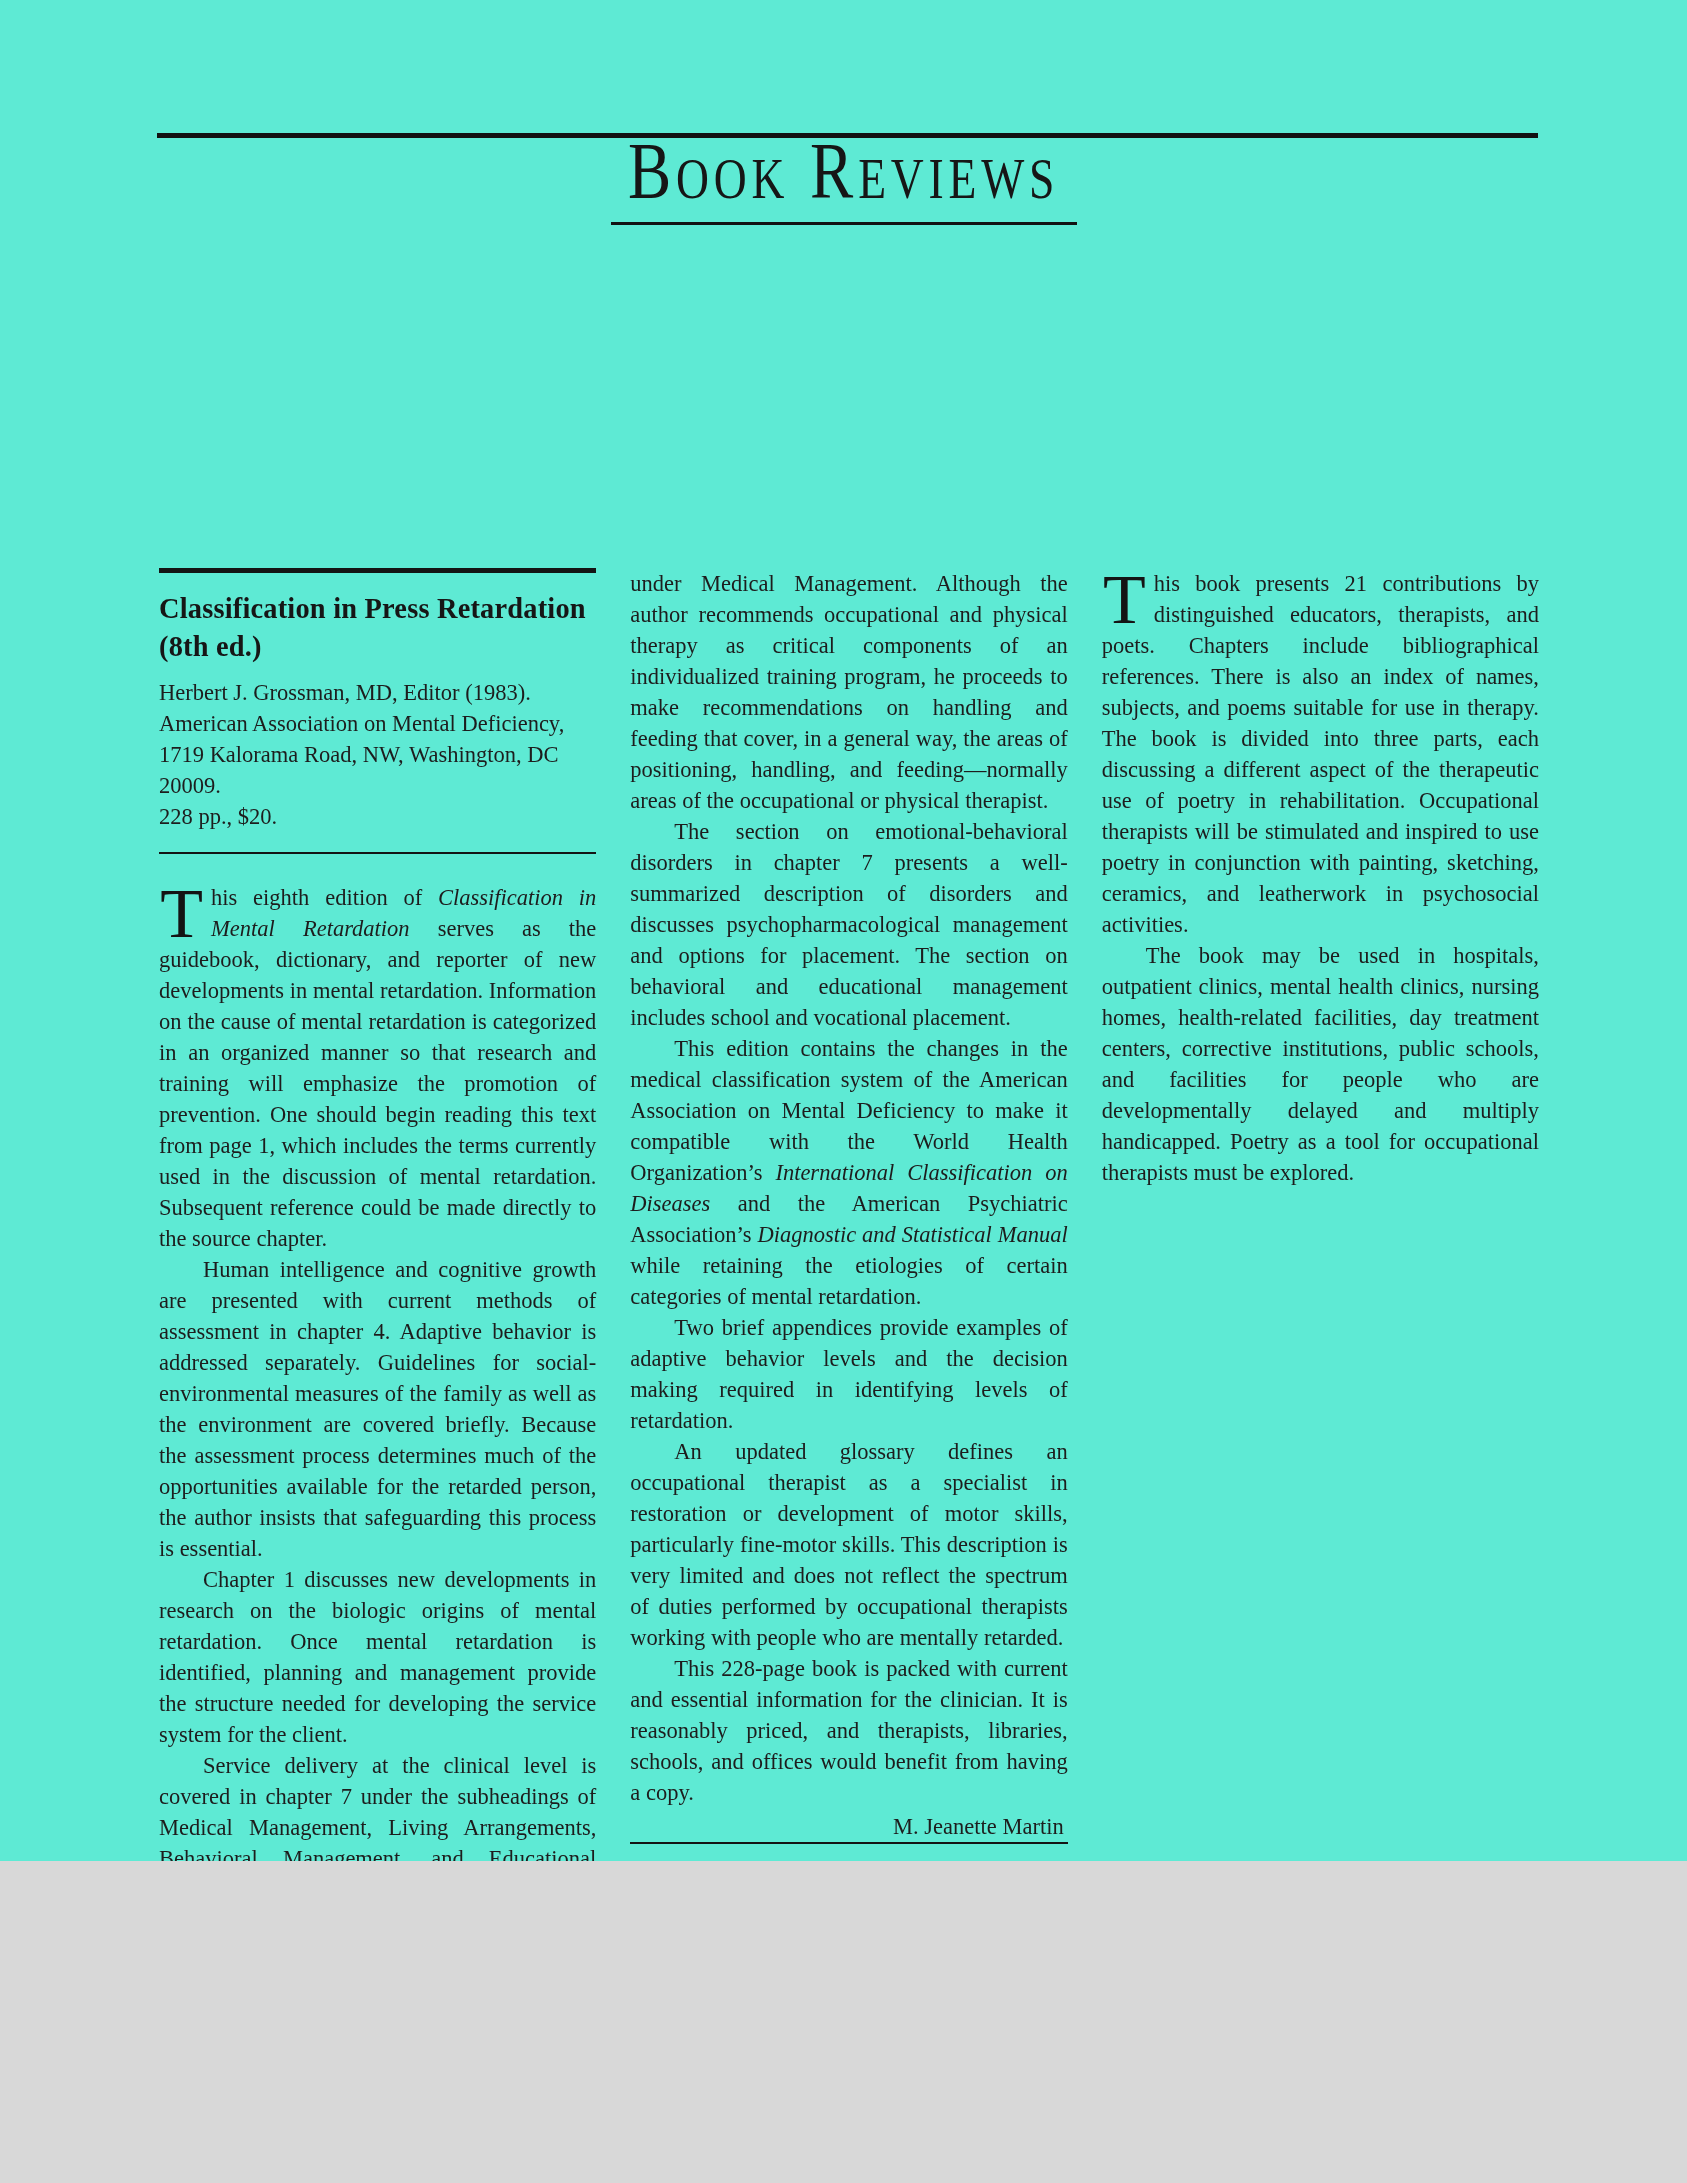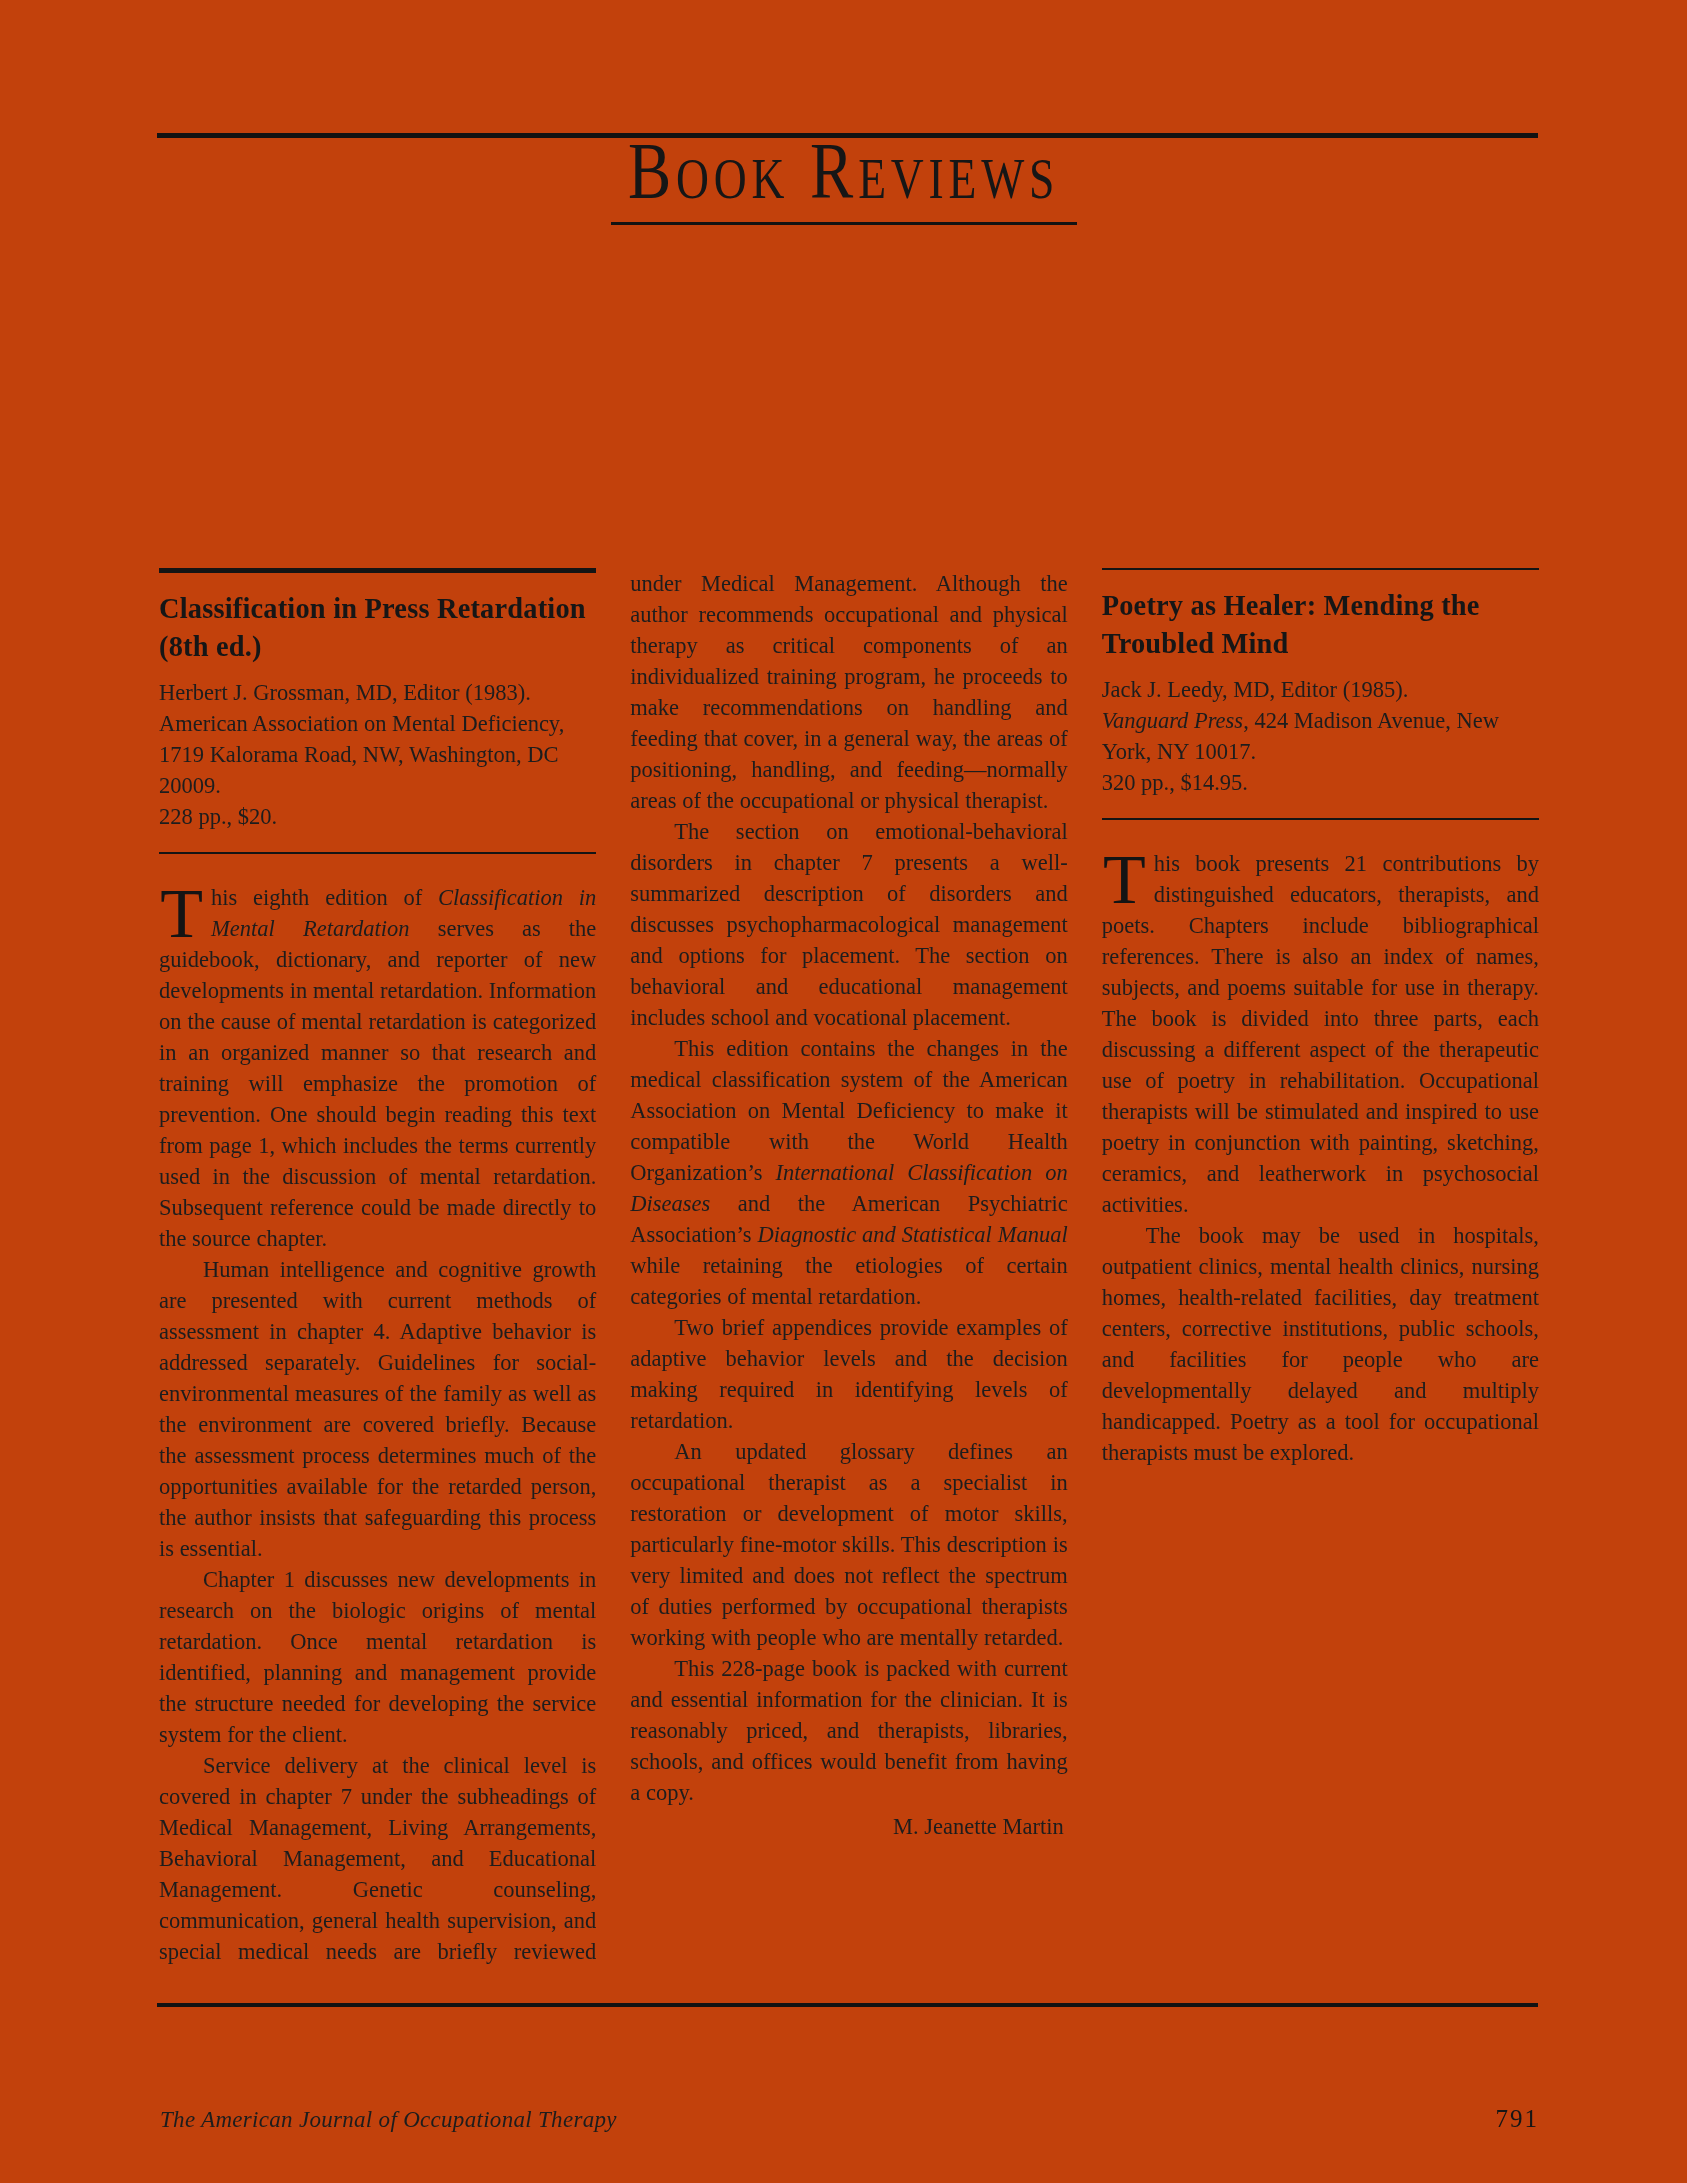--- a/index.html
+++ b/index.html
@@ -1,19 +1,19 @@
 <!DOCTYPE html>
 <html lang="en" style="font-size:10.6px"><head>
 <meta charset="utf-8">
 <style>
   html,body{margin:0;padding:0;background:#d8d8d8;}
   .page{
     position:relative;
-    width:1687px;height:2183px;
-    background:#c2410c;
+    width:1687px;height:1861px;
+    background:#5eead4;
     font-family:"Liberation Serif", serif;
     color:#1b1b1b;
     overflow:hidden;
   }
   .rule{position:absolute;background:#121212;}
   #masthead-rule{left:157px;top:133px;width:1381px;height:5.3px;}
   #page-title{
     position:absolute;left:0;top:131px;width:1687px;
     text-align:center;white-space:nowrap;
   }
@@ -112,25 +112,20 @@
           <p><span>Two brief appendices provide examples of adaptive behavior levels and the decision making required in identifying levels of retardation.</span></p>
           <p><span>An updated glossary defines an occupational therapist as a specialist in restoration or development of motor skills, particularly fine-motor skills. This description is very limited and does not reflect the spectrum of duties performed by occupational therapists working with people who are mentally retarded.</span></p>
           <p><span>This 228-page book is packed with current and essential information for the clinician. It is reasonably priced, and therapists, libraries, schools, and offices would benefit from having a copy.</span></p>
         </div>
       <div class="reviewer">M. Jeanette Martin</div>
     </section>
 
     <section class="second">
       <header class="review-head second-head">
         <h2 class="review-title">Poetry as Healer: Mending the Troubled Mind</h2>
-        <div class="citation">
-            <div><span>Jack J. Leedy, MD, Editor (1985).</span></div>
-            <div><span class="it">Vanguard Press</span><span>, 424 Madison Avenue, New York, NY 10017.</span></div>
-            <div><span>320 pp., $14.95.</span></div>
-          </div>
       </header>
       <div class="body">
           <p class="first"><span class="dropcap">T</span><span>his book presents 21 contributions by distinguished educators, therapists, and poets. Chapters include bibliographical references. There is also an index of names, subjects, and poems suitable for use in therapy. The book is divided into three parts, each discussing a different aspect of the therapeutic use of poetry in rehabilitation. Occupational therapists will be stimulated and inspired to use poetry in conjunction with painting, sketching, ceramics, and leatherwork in psychosocial activities.</span></p>
           <p><span>The book may be used in hospitals, outpatient clinics, mental health clinics, nursing homes, health-related facilities, day treatment centers, corrective institutions, public schools, and facilities for people who are developmentally delayed and multiply handicapped. Poetry as a tool for occupational therapists must be explored.</span></p>
         </div>
     </section>
 
   </div>
 
   <div class="rule" id="bottom-rule"></div>

